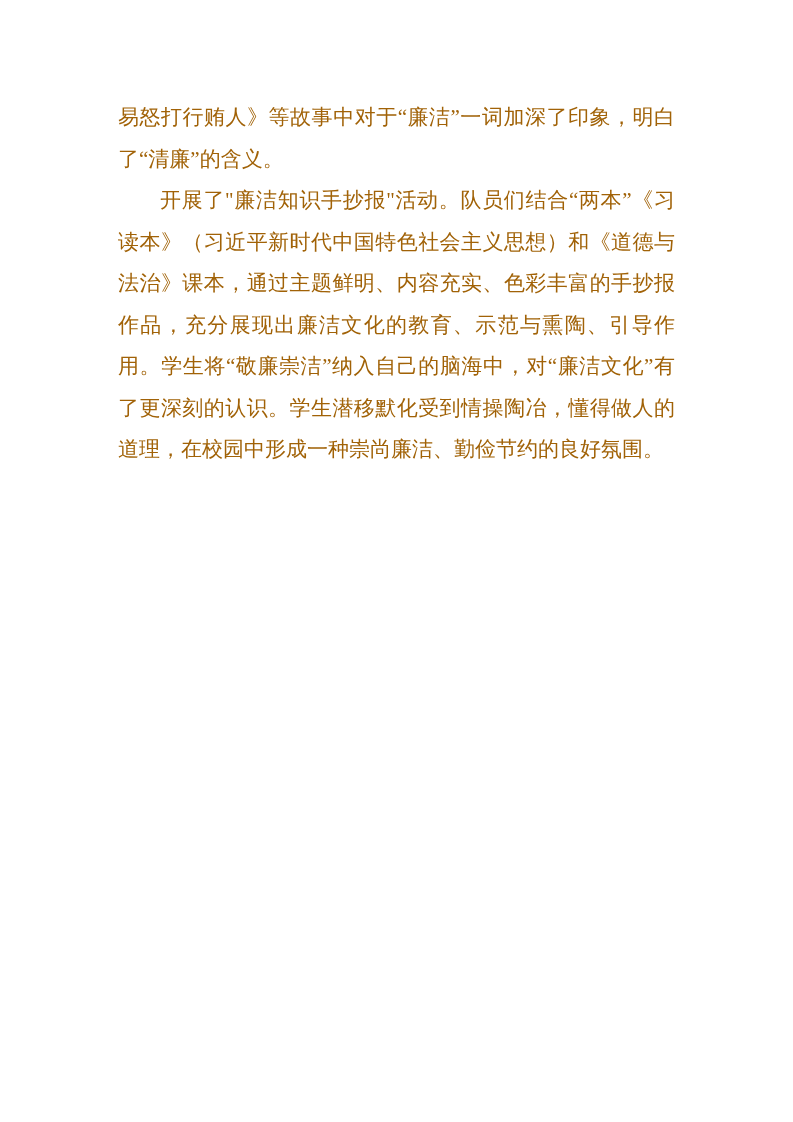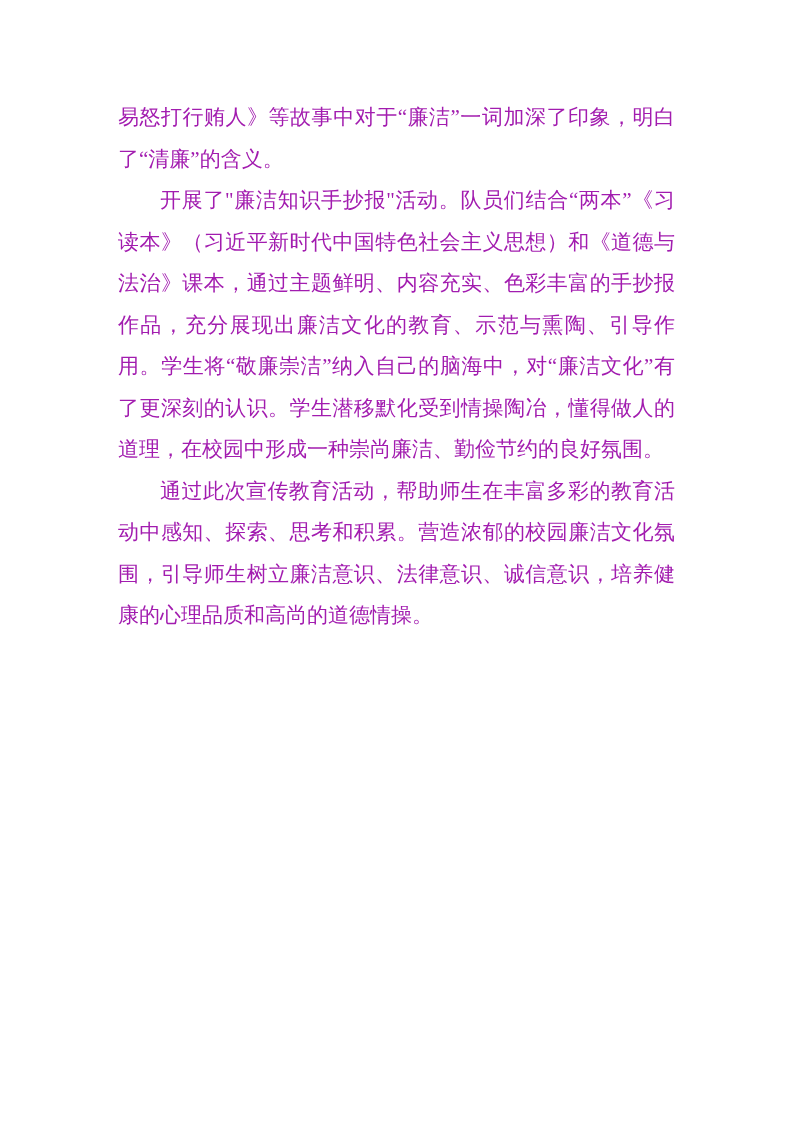--- a/index.html
+++ b/index.html
@@ -20,21 +20,21 @@
     top: 0;
     width: 793px;
     height: 1122px;
     background: #ffffff;
   }
   .text-block {
     position: absolute;
     left: 118px;
     top: 97px;
     width: 557px;
-    color: #a21caf;
+    color: #a16207;
     font-size: 21px;
     line-height: 41.5px;
     font-weight: 400;
     text-align: justify;
     text-justify: inter-ideograph;
   }
   .text-block p {
     margin: 0;
     padding: 0;
   }
@@ -42,15 +42,14 @@
     text-indent: 2em;
   }
 </style>
 </head>
 <body>
 
 <div class="page">
   <div class="text-block">
     <p>易怒打行贿人》等故事中对于“廉洁”一词加深了印象，明白了“清廉”的含义。</p>
     <p class="indent">开展了"廉洁知识手抄报"活动。队员们结合“两本”《习读本》（习近平新时代中国特色社会主义思想）和《道德与法治》课本，通过主题鲜明、内容充实、色彩丰富的手抄报作品，充分展现出廉洁文化的教育、示范与熏陶、引导作用。学生将“敬廉崇洁”纳入自己的脑海中，对“廉洁文化”有了更深刻的认识。学生潜移默化受到情操陶冶，懂得做人的道理，在校园中形成一种崇尚廉洁、勤俭节约的良好氛围。</p>
-    <p class="indent">通过此次宣传教育活动，帮助师生在丰富多彩的教育活动中感知、探索、思考和积累。营造浓郁的校园廉洁文化氛围，引导师生树立廉洁意识、法律意识、诚信意识，培养健康的心理品质和高尚的道德情操。</p>
   </div>
 </div>
 
 </body></html>

